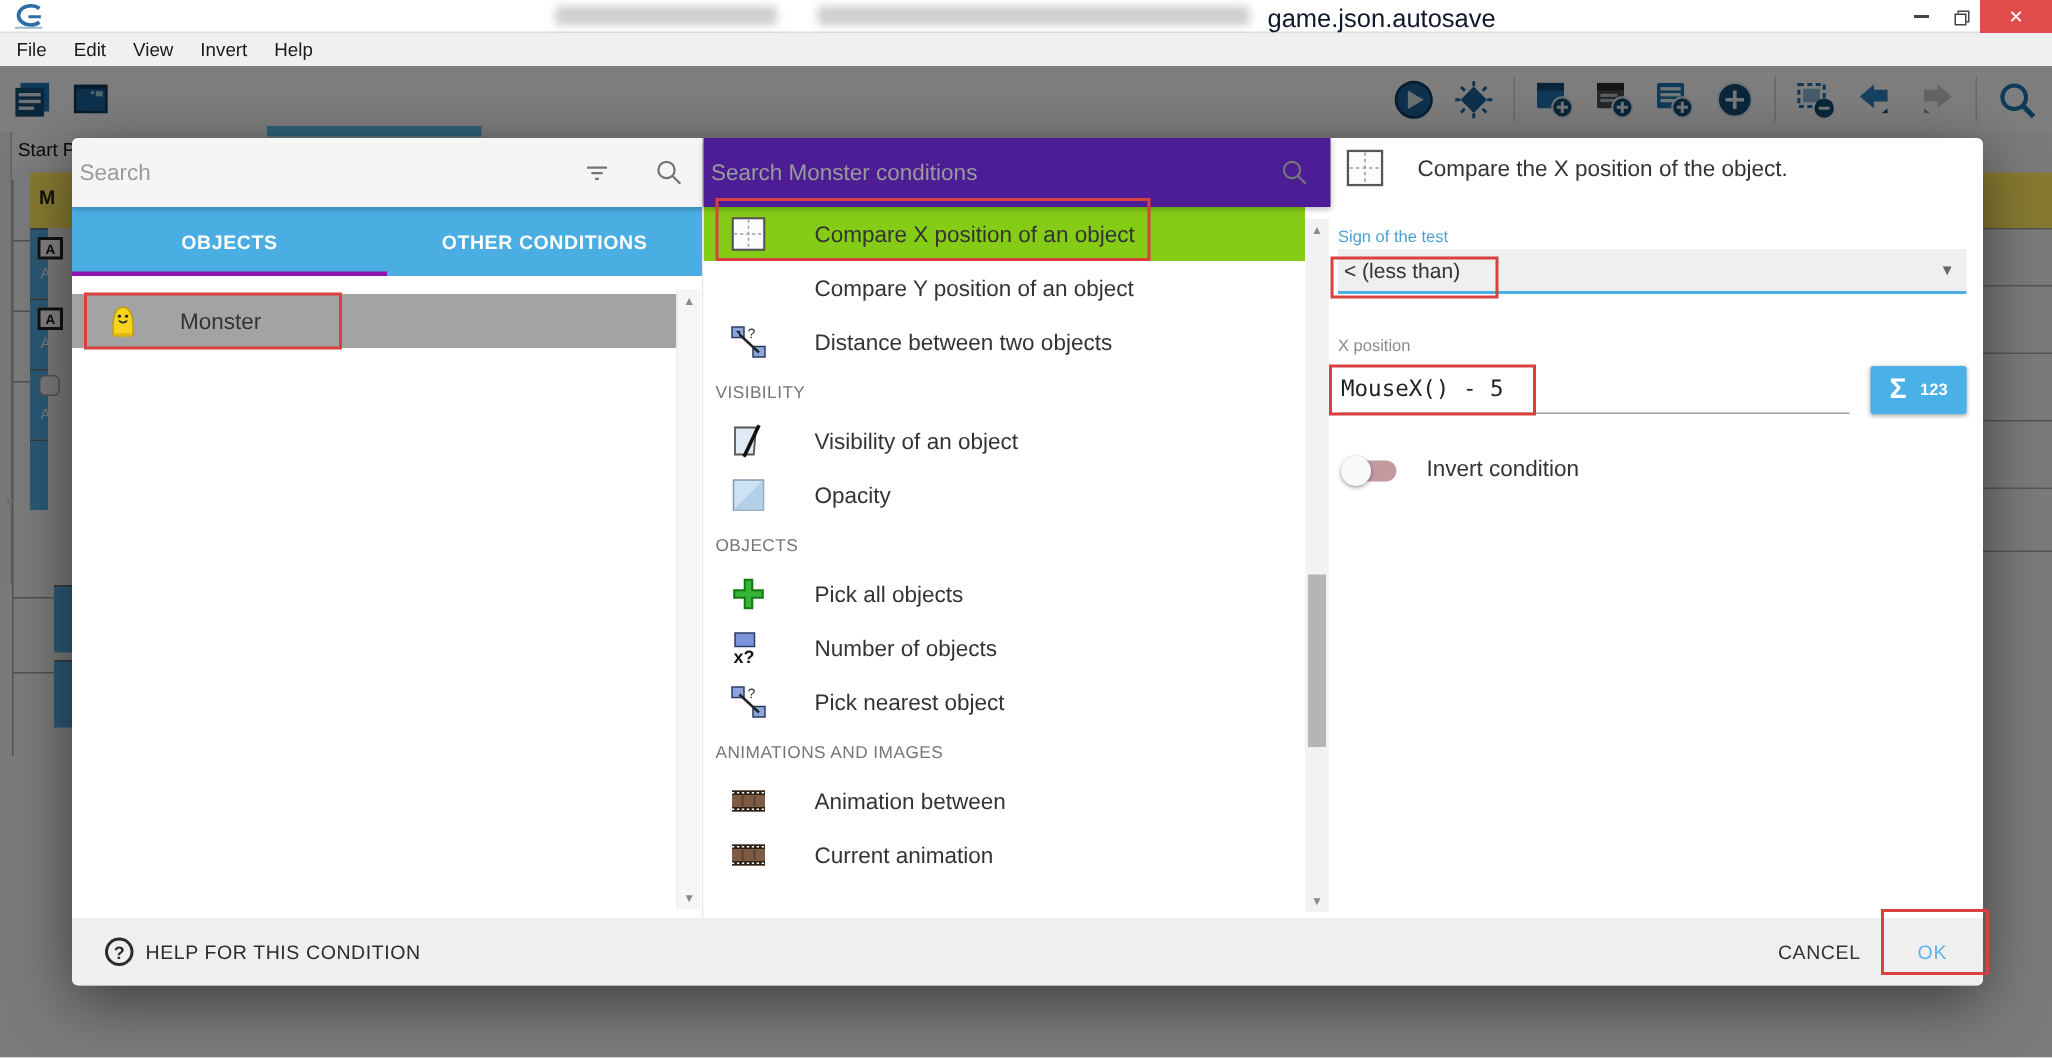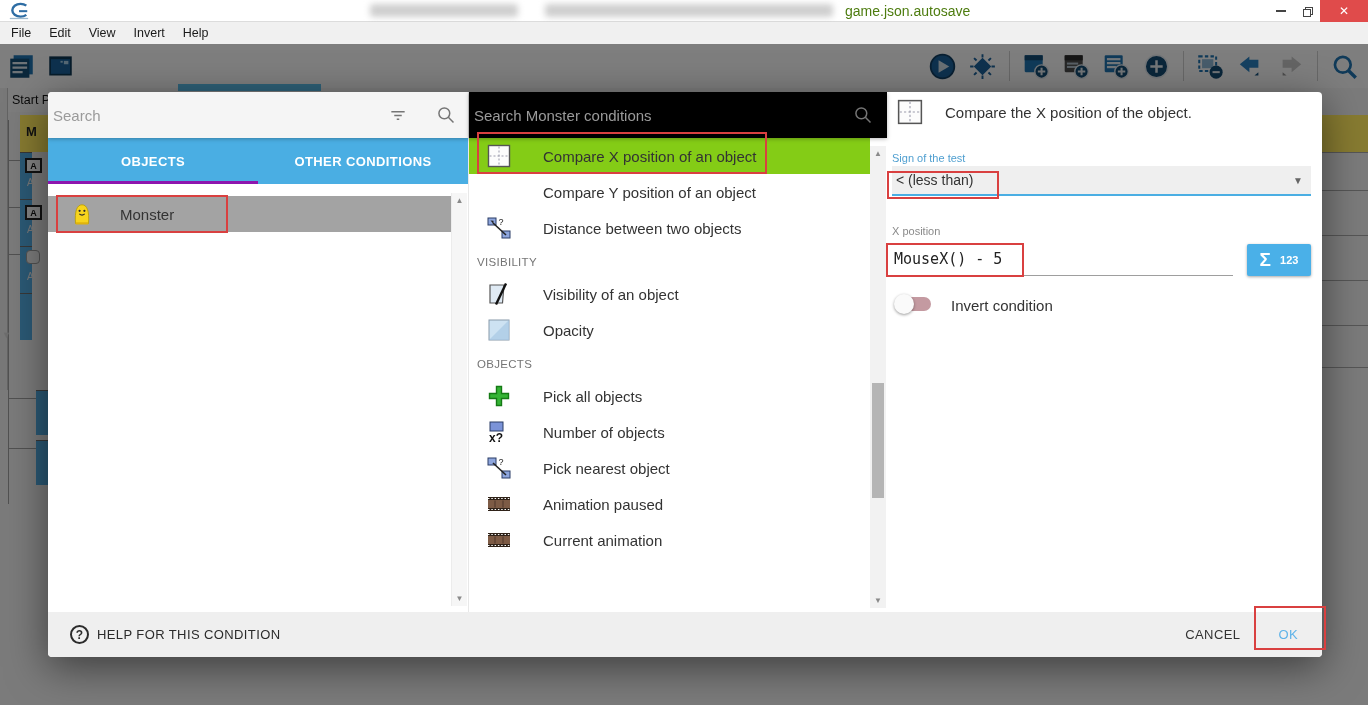--- a/index.html
+++ b/index.html
@@ -5,21 +5,21 @@
   *{box-sizing:border-box;margin:0;padding:0}
   html,body{width:1368px;height:705px;overflow:hidden}
   body{font-family:"Liberation Sans",sans-serif;position:relative;background:#e9e9e9}
 
   
   .titlebar{position:absolute;left:0;top:0;width:1368px;height:22px;background:#fff;border-bottom:1px solid #dcdcdc;z-index:40}
   .logo{position:absolute;left:8px;top:2px;width:22px;height:18px}
   .blur{position:absolute;top:4px;height:13px;background:#cfcfcf;filter:blur(3px);border-radius:3px}
   .blur1{left:370px;width:148px}
   .blur2{left:545px;width:288px}
-  .win-title{position:absolute;left:845px;top:3px;font-size:14px;color:#4d7c0f}
+  .win-title{position:absolute;left:845px;top:3px;font-size:17px;color:#0f172a}
   .wincontrols{position:absolute;right:0;top:0;height:22px;display:flex}
   .winbtn{width:26px;height:22px;display:flex;align-items:center;justify-content:center;font-size:11px;color:#333}
   .winbtn.min span{display:block;width:10px;height:2px;background:#444}
   .maxglyph{position:relative;width:9px;height:9px}
   .maxglyph i{position:absolute;display:block;border:1px solid #444;background:#fff}
   .maxglyph i:first-child{left:2px;top:0;width:8px;height:8px}
   .maxglyph i:last-child{left:0;top:2px;width:8px;height:8px}
   .winbtn.close{width:48px;background:#e04b4b;color:#fff;font-size:12px}
 
   .menubar{position:absolute;left:0;top:22px;width:1368px;height:22px;background:#f0f0f0;display:flex;align-items:center;padding-left:2px;z-index:40}
@@ -71,21 +71,21 @@
   .obj-icon svg{width:100%;height:100%}
   .obj-label{font-size:15px;color:#333;margin-left:26px}
   .scrollbar{position:absolute;background:#f6f6f6;border-left:1px solid #ececec;z-index:4}
   .left-sb{left:403px;top:101px;width:16px;height:413px}
   .sb-up,.sb-dn{position:absolute;left:0;width:100%;text-align:center;font-size:8px;color:#8a8a8a}
   .sb-up{top:3px}.sb-dn{bottom:3px}
   .mid-sb{left:401px;top:54px;width:16px;height:462px;background:#f2f2f2;border-left:none}
   .sb-thumb{position:absolute;left:2px;top:237px;width:12px;height:115px;background:#b5b5b5}
 
   .dlg-mid{position:absolute;left:420px;top:0;width:418px;height:520px;border-left:1px solid #e8e8e8}
-  .mid-search{left:0;width:418px;background:#000000}
+  .mid-search{left:0;width:418px;background:#4c1d95}
   .mid-search .mag{margin-right:14px}
   .cond-list{position:absolute;left:0;top:46px;width:401px;height:474px;overflow:hidden;background:#fff}
   .cond-row{height:36px;display:flex;align-items:center}
   .cond-row.selected{background:#84cc16}
   .cond-icon{width:24px;height:24px;margin-left:18px;flex:0 0 24px}
   .cond-icon svg{width:100%;height:100%}
   .cond-label{font-size:15px;color:#333;margin-left:32px;white-space:nowrap}
   .cond-section{height:30px;line-height:32px;padding-left:8px;font-size:11.5px;color:#757575;letter-spacing:.3px}
 
   .dlg-right{position:absolute;left:838px;top:0;width:436px;height:520px}
@@ -96,21 +96,21 @@
   .lbl-sign{position:absolute;left:6px;top:60px;font-size:11px;color:#4f9fd0}
   .select-row{position:absolute;left:6px;top:74px;width:419px;height:30px;background:#efefef;border-bottom:2px solid #4aaee3;display:flex;align-items:center}
   .select-val{font-size:14px;color:#333;margin-left:4px;flex:1}
   .caret{font-size:10px;color:#666;margin-right:8px}
   .lbl-x{position:absolute;left:6px;top:133px;font-size:11px;color:#8a8a8a}
   .input-row{position:absolute;left:6px;top:150px;width:341px;height:34px;border-bottom:1px solid #9e9e9e;display:flex;align-items:center}
   .mono{font-family:"DejaVu Sans Mono",monospace;font-size:15px;color:#222;margin-left:2px}
   .sigma-btn{position:absolute;right:11px;top:152px;width:64px;height:32px;background:#4ab0e8;border:none;border-radius:2px;box-shadow:0 1px 3px rgba(0,0,0,.35);display:flex;align-items:center;justify-content:center;gap:9px;color:#fff;cursor:pointer}
   .sig{font-size:19px;font-weight:bold}
   .n123{font-size:11px;font-weight:bold}
-  .toggle-row{position:absolute;left:11px;top:205px;display:flex;align-items:flex-start;height:24px}
+  .toggle-row{position:absolute;left:11px;top:205px;display:flex;align-items:flex-end;height:24px}
   .toggle{width:34px;height:14px;border-radius:7px;background:#c49aa1;position:relative;display:inline-block}
   .knob{position:absolute;left:-3px;top:-3px;width:20px;height:20px;border-radius:50%;background:#fafafa;box-shadow:0 1px 3px rgba(0,0,0,.4)}
   .toggle-label{font-size:15px;color:#333;margin-left:20px}
 
   .dlg-footer{position:absolute;left:0;bottom:0;width:1274px;height:45px;background:#efefef;display:flex;align-items:center;border-radius:0 0 4px 4px}
   .help{display:flex;align-items:center;margin-left:22px;flex:1}
   .qmark{width:19px;height:19px;border:2px solid #2b2b2b;border-radius:50%;display:flex;align-items:center;justify-content:center;font-size:12px;font-weight:bold;color:#2b2b2b}
   .help-label{font-size:13px;color:#2b2b2b;letter-spacing:.4px;margin-left:8px}
   .cancel-btn{font-size:13px;color:#333;letter-spacing:.4px;cursor:pointer}
   .ok-btn{font-size:13px;color:#5fb3e8;letter-spacing:.4px;margin-left:38px;margin-right:24px;cursor:pointer}
@@ -376,29 +376,30 @@
         </div>
         <div class="cond-row">
           <span class="cond-icon"><svg viewBox="0 0 24 24">
               <rect x="1" y="2" width="8" height="7" fill="#8ea6dd" stroke="#2b3d66"></rect>
               <rect x="15" y="15" width="8" height="7" fill="#8ea6dd" stroke="#2b3d66"></rect>
               <path d="M6 7l13 12" stroke="#222" stroke-width="1.6"></path>
               <text x="11.5" y="9" font-size="9" fill="#222" font-family="sans-serif">?</text>
             </svg></span>
           <span class="cond-label">Pick nearest object</span>
         </div>
+        <div class="cond-section">ANIMATIONS AND IMAGES</div>
         <div class="cond-row">
           <span class="cond-icon"><svg viewBox="0 0 24 24">
               <rect x="1" y="5" width="22" height="14" fill="#7d5b45"></rect>
               <rect x="1" y="5" width="22" height="3" fill="#2f2218"></rect>
               <rect x="1" y="16" width="22" height="3" fill="#2f2218"></rect>
               <path d="M1 6.5h22M1 17.5h22" stroke="#fff" stroke-width="1" stroke-dasharray="1.5,1.8"></path>
               <path d="M8 8.5v7M16 8.5v7" stroke="#5d4333" stroke-width="1.5"></path>
             </svg></span>
-          <span class="cond-label">Animation paused</span>
+          <span class="cond-label">Animation between</span>
         </div>
         <div class="cond-row">
           <span class="cond-icon"><svg viewBox="0 0 24 24">
               <rect x="1" y="5" width="22" height="14" fill="#7d5b45"></rect>
               <rect x="1" y="5" width="22" height="3" fill="#2f2218"></rect>
               <rect x="1" y="16" width="22" height="3" fill="#2f2218"></rect>
               <path d="M1 6.5h22M1 17.5h22" stroke="#fff" stroke-width="1" stroke-dasharray="1.5,1.8"></path>
               <path d="M8 8.5v7M16 8.5v7" stroke="#5d4333" stroke-width="1.5"></path>
             </svg></span>
           <span class="cond-label">Current animation</span>

